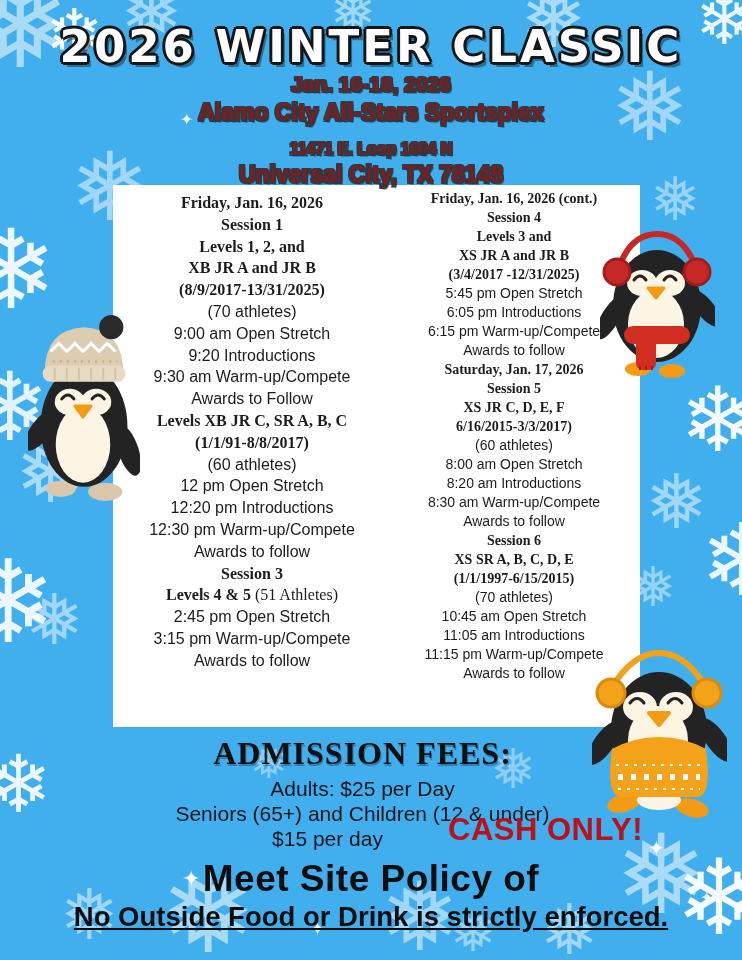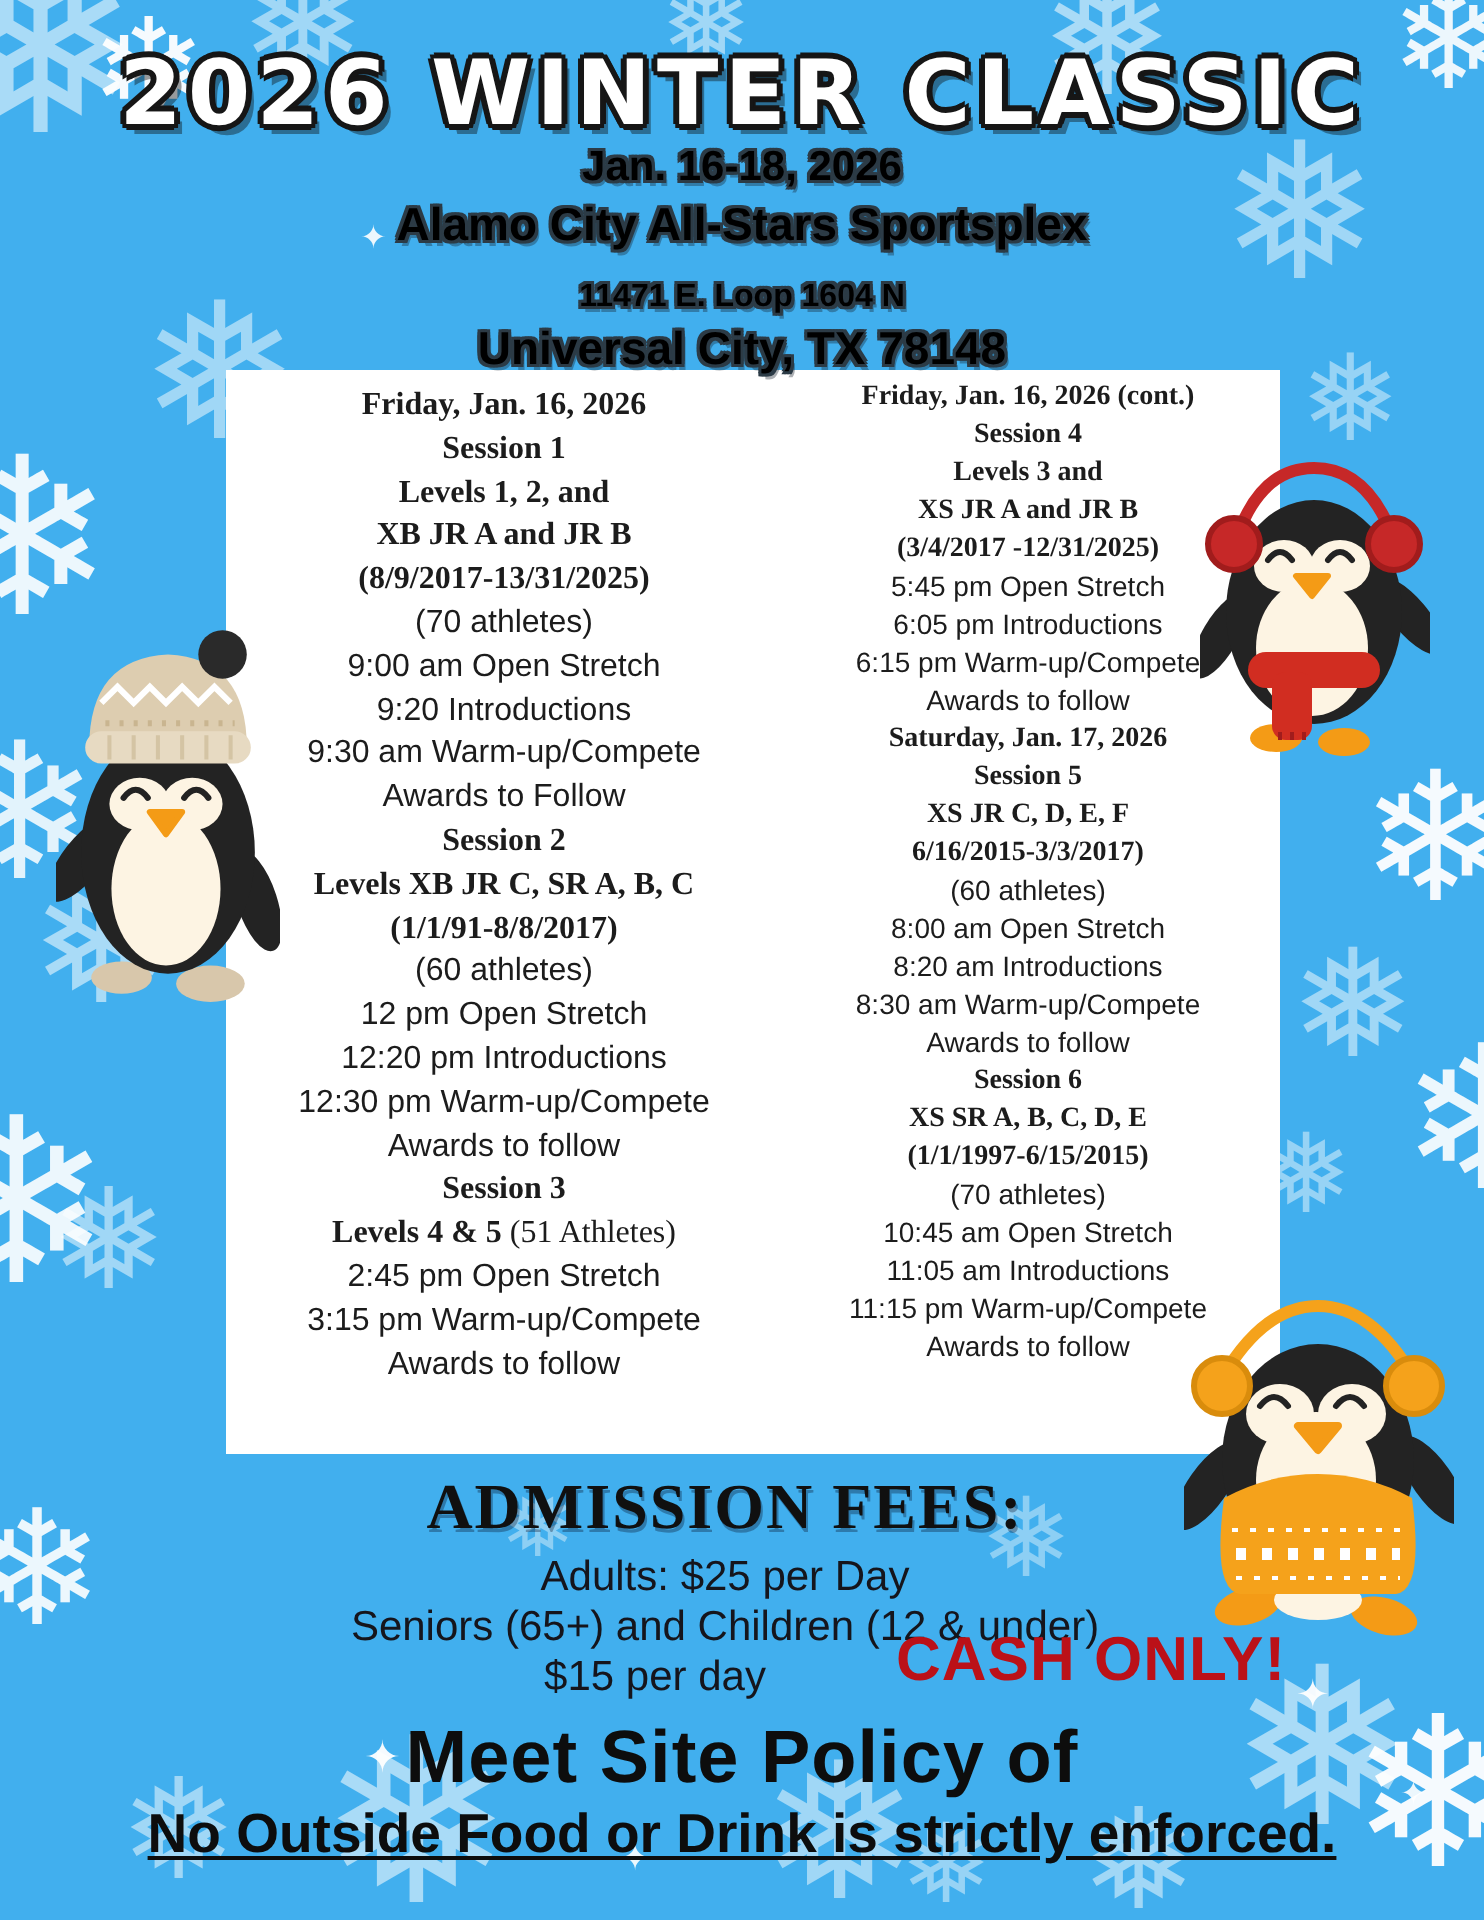--- a/index.html
+++ b/index.html
@@ -10,21 +10,21 @@
   
   .sf{position:absolute;color:#ffffff;line-height:1;z-index:1;user-select:none;}
   
   .hero-title{
     position:absolute;top:20px;left:0;right:0;text-align:center;z-index:3;
     font-family:"DejaVu Sans",sans-serif;font-weight:800;font-size:45px;letter-spacing:3px;color:#ffffff;
     text-shadow:-2px -2px 0 #161616,2px -2px 0 #161616,-2px 2px 0 #161616,2px 2px 0 #161616,
       0 -3px 0 #161616,0 3px 0 #161616,-3px 0 0 #161616,3px 0 0 #161616,4px 5px 0 rgba(10,10,10,.4);
   }
   .hero-sub{
-    position:absolute;left:0;right:0;text-align:center;z-index:3;color:#000000;font-weight:700;
+    position:absolute;left:0;right:0;text-align:center;z-index:3;color:#7f1d1d;font-weight:700;
     text-shadow:-1.5px -1.5px 0 #2c3b46,1.5px -1.5px 0 #2c3b46,-1.5px 1.5px 0 #2c3b46,1.5px 1.5px 0 #2c3b46,
       0 -1.5px 0 #2c3b46,0 1.5px 0 #2c3b46,-1.5px 0 0 #2c3b46,1.5px 0 0 #2c3b46,2px 3px 0 rgba(20,30,40,.35);
   }
   .sub1{top:72px;font-size:21px;}
   .sub2{top:99px;font-size:23px;}
   .sub3{top:140px;font-size:16px;}
   .sub4{top:161px;font-size:23px;}
   
   .panel{position:absolute;left:113px;top:185px;width:527px;height:542px;background:#ffffff;z-index:2;}
   .col{position:absolute;z-index:3;text-align:center;color:#1c1c1c;}
@@ -103,21 +103,20 @@
       <div class="line bold"><span>Friday, Jan. 16, 2026</span></div>
       <div class="line bold"><span>Session 1</span></div>
       <div class="line bold"><span>Levels 1, 2, and</span></div>
       <div class="line bold"><span>XB JR A and JR B</span></div>
       <div class="line bold"><span>(8/9/2017-13/31/2025)</span></div>
       <div class="line"><span>(70 athletes)</span></div>
       <div class="line"><span>9:00 am Open Stretch</span></div>
       <div class="line"><span>9:20 Introductions</span></div>
       <div class="line"><span>9:30 am Warm-up/Compete</span></div>
       <div class="line"><span>Awards to Follow</span></div>
-      <div class="line bold"><span>Session 2</span></div>
       <div class="line bold"><span>Levels XB JR C, SR A, B, C</span></div>
       <div class="line bold"><span>(1/1/91-8/8/2017)</span></div>
       <div class="line"><span>(60 athletes)</span></div>
       <div class="line"><span>12 pm Open Stretch</span></div>
       <div class="line"><span>12:20 pm Introductions</span></div>
       <div class="line"><span>12:30 pm Warm-up/Compete</span></div>
       <div class="line"><span>Awards to follow</span></div>
       <div class="line bold"><span>Session 3</span></div>
       <div class="line bold"><span>Levels 4 &amp; 5</span><span class="normal"> (51 Athletes)</span></div>
       <div class="line"><span>2:45 pm Open Stretch</span></div>

